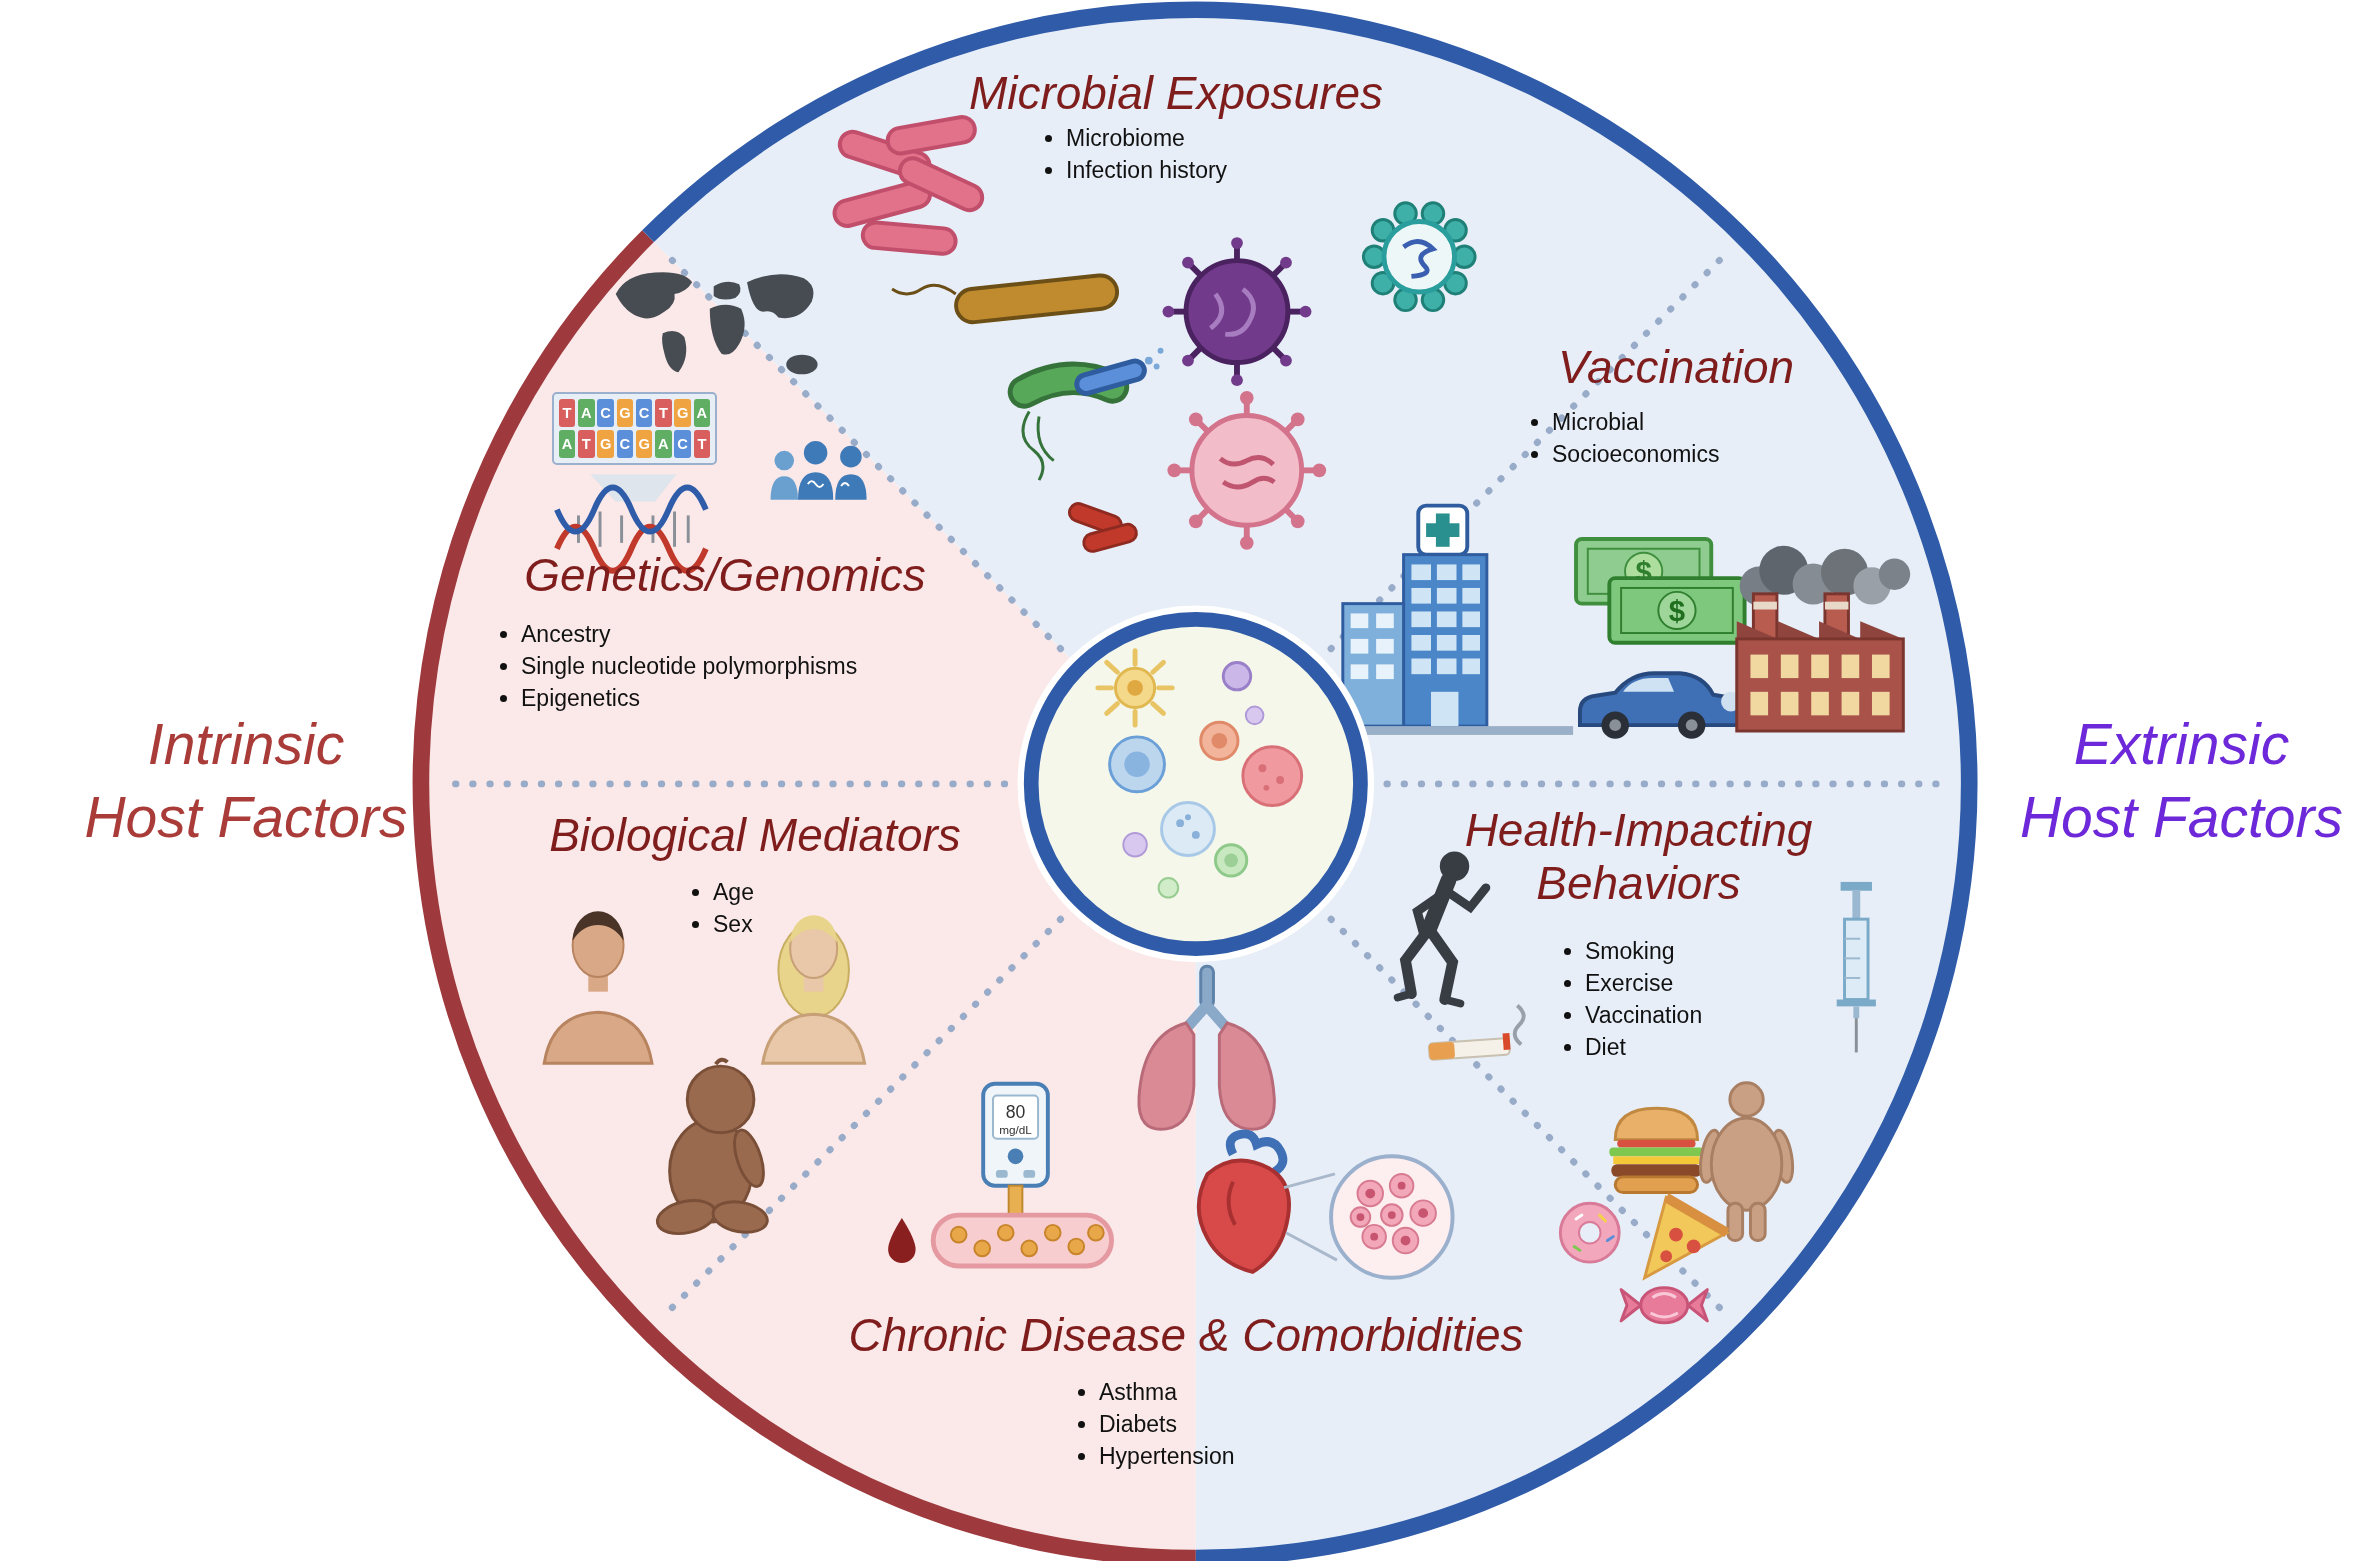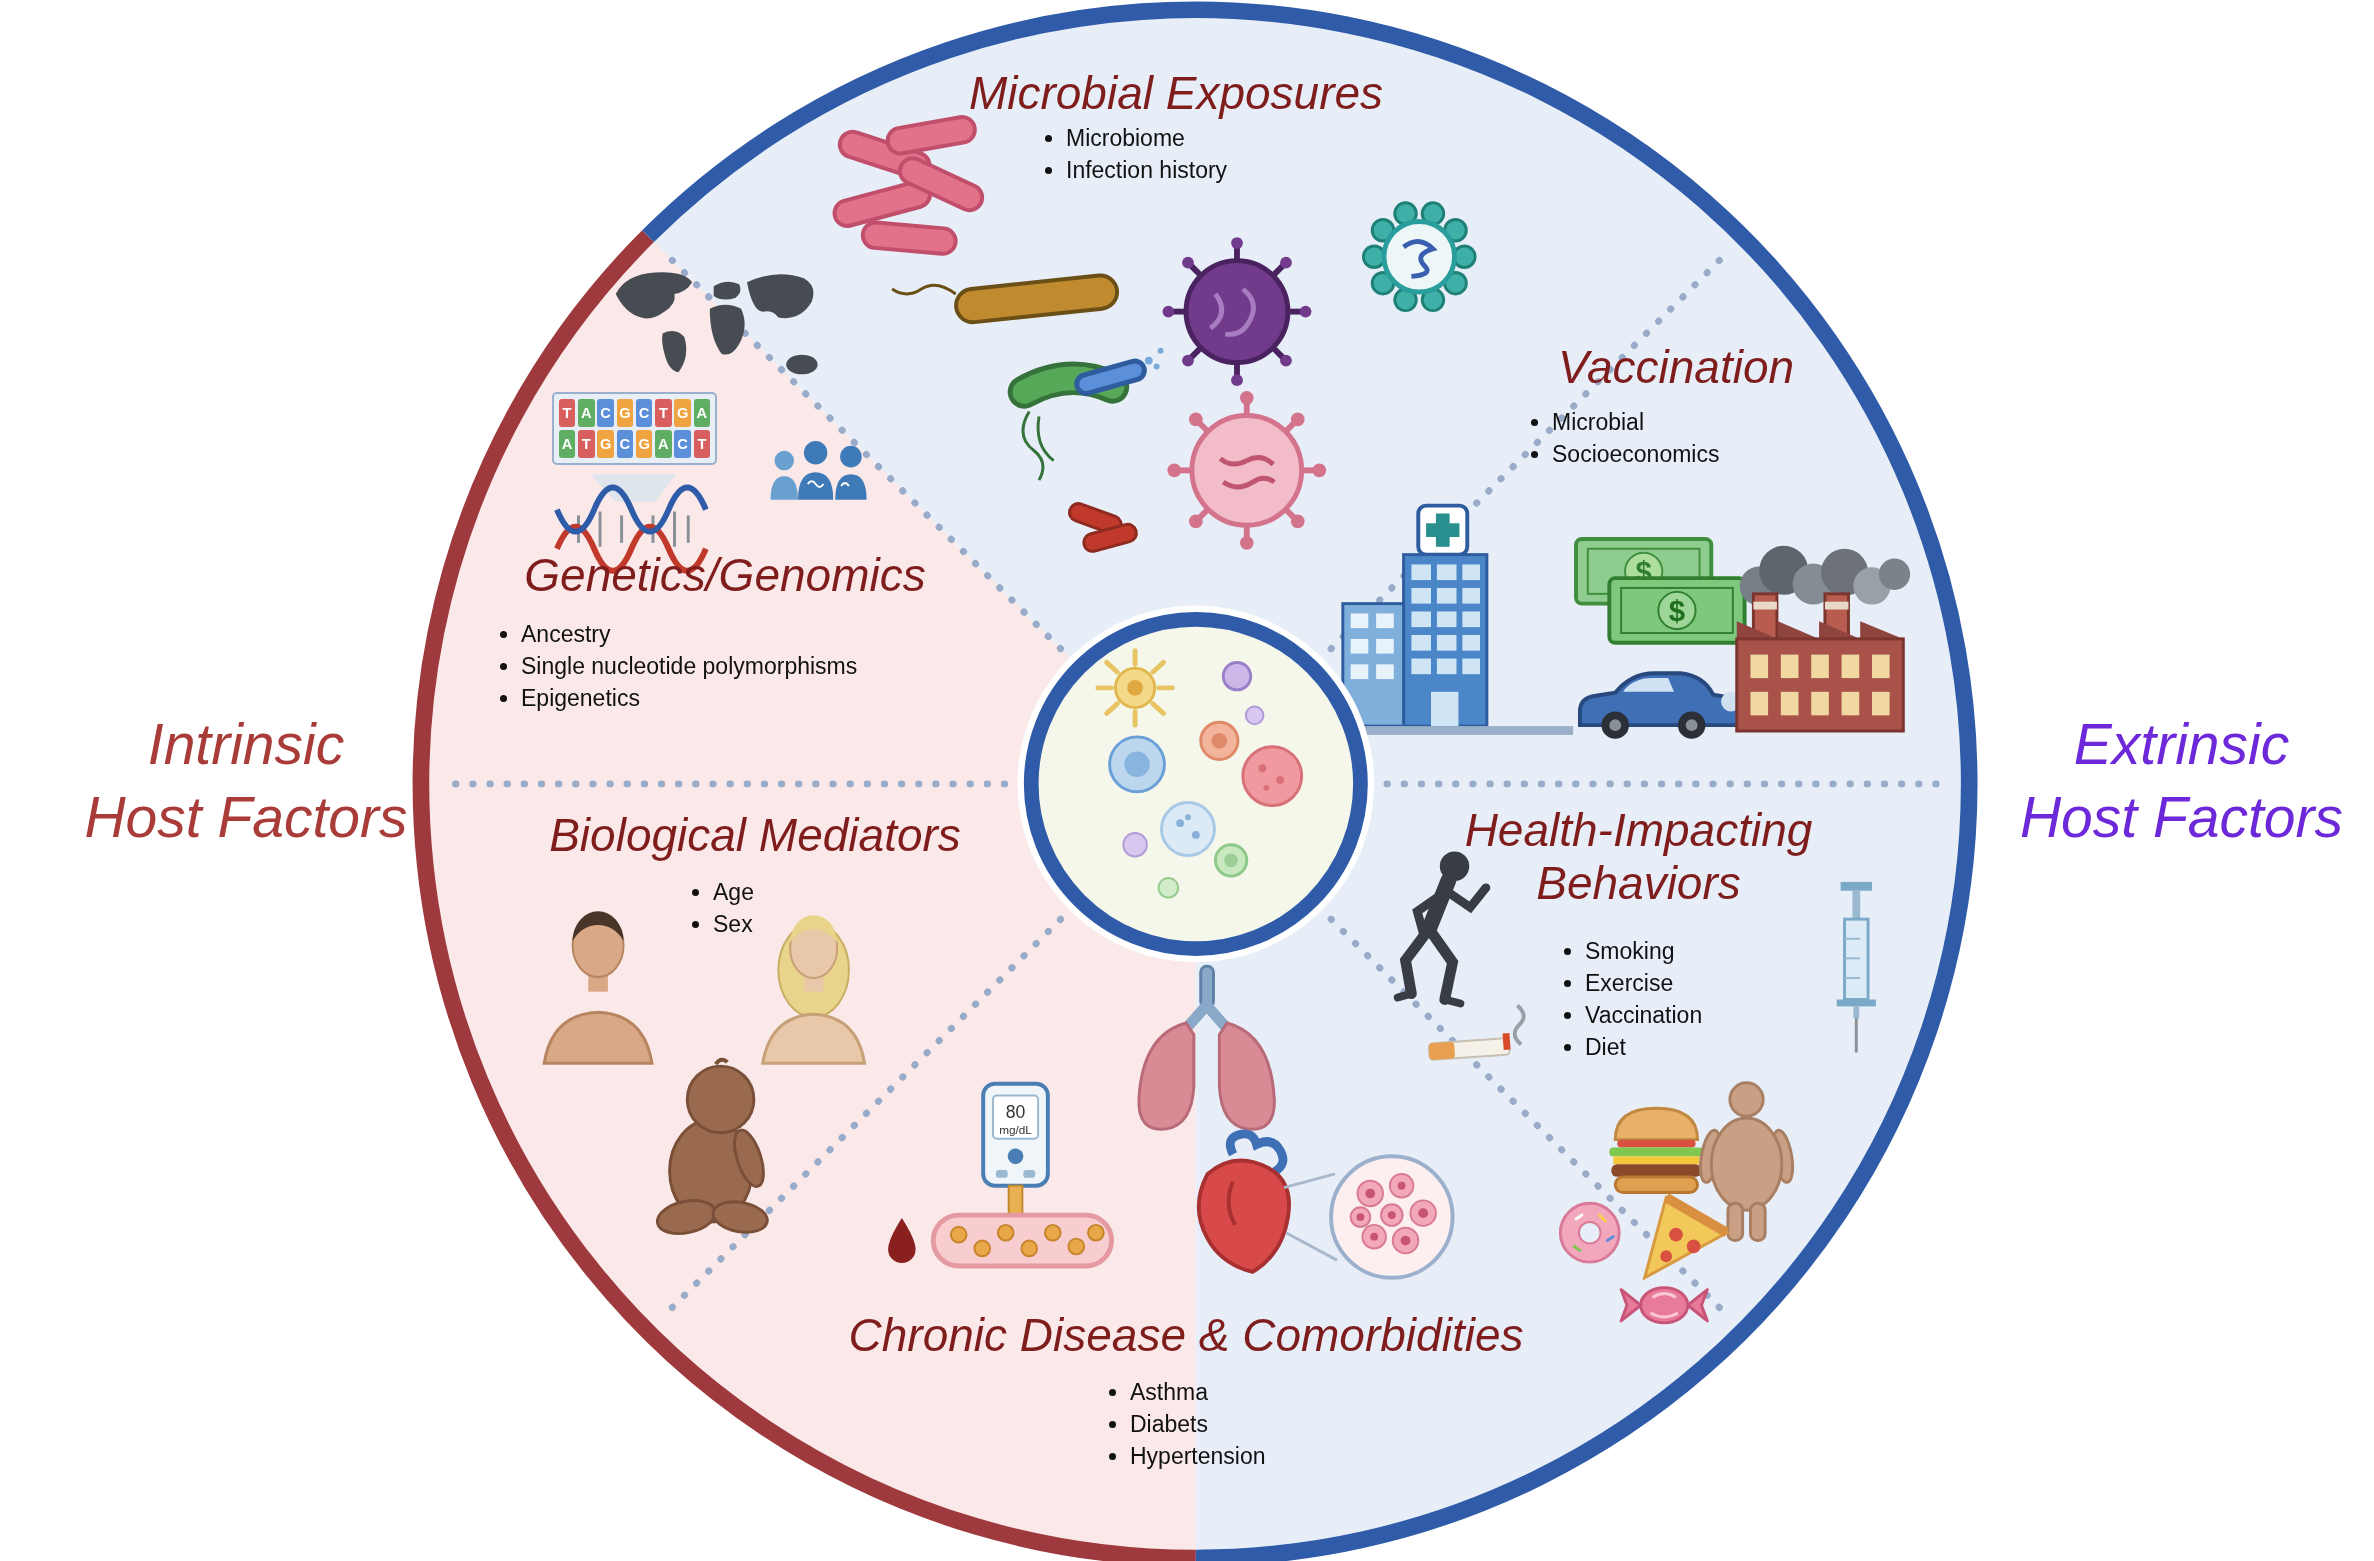--- a/index.html
+++ b/index.html
@@ -450,21 +450,21 @@
 
 <div class="title" style="left:1423px;top:804px;width:431px;">Health-Impacting Behaviors</div>
 <ul class="bullets" style="left:1550px;top:933px;">
   <li>Smoking</li>
   <li>Exercise</li>
   <li>Vaccination</li>
   <li>Diet</li>
 </ul>
 
 <div class="title" style="left:794px;top:1309px;width:784px;">Chronic Disease &amp; Comorbidities</div>
-<ul class="bullets" style="left:1095px;top:1374px;">
+<ul class="bullets" style="left:1064px;top:1374px;">
   <li>Asthma</li>
   <li>Diabets</li>
   <li>Hypertension</li>
 </ul>
 
 <div class="title" style="left:510px;top:809px;width:490px;">Biological Mediators</div>
 <ul class="bullets" style="left:678px;top:874px;">
   <li>Age</li>
   <li>Sex</li>
 </ul>

